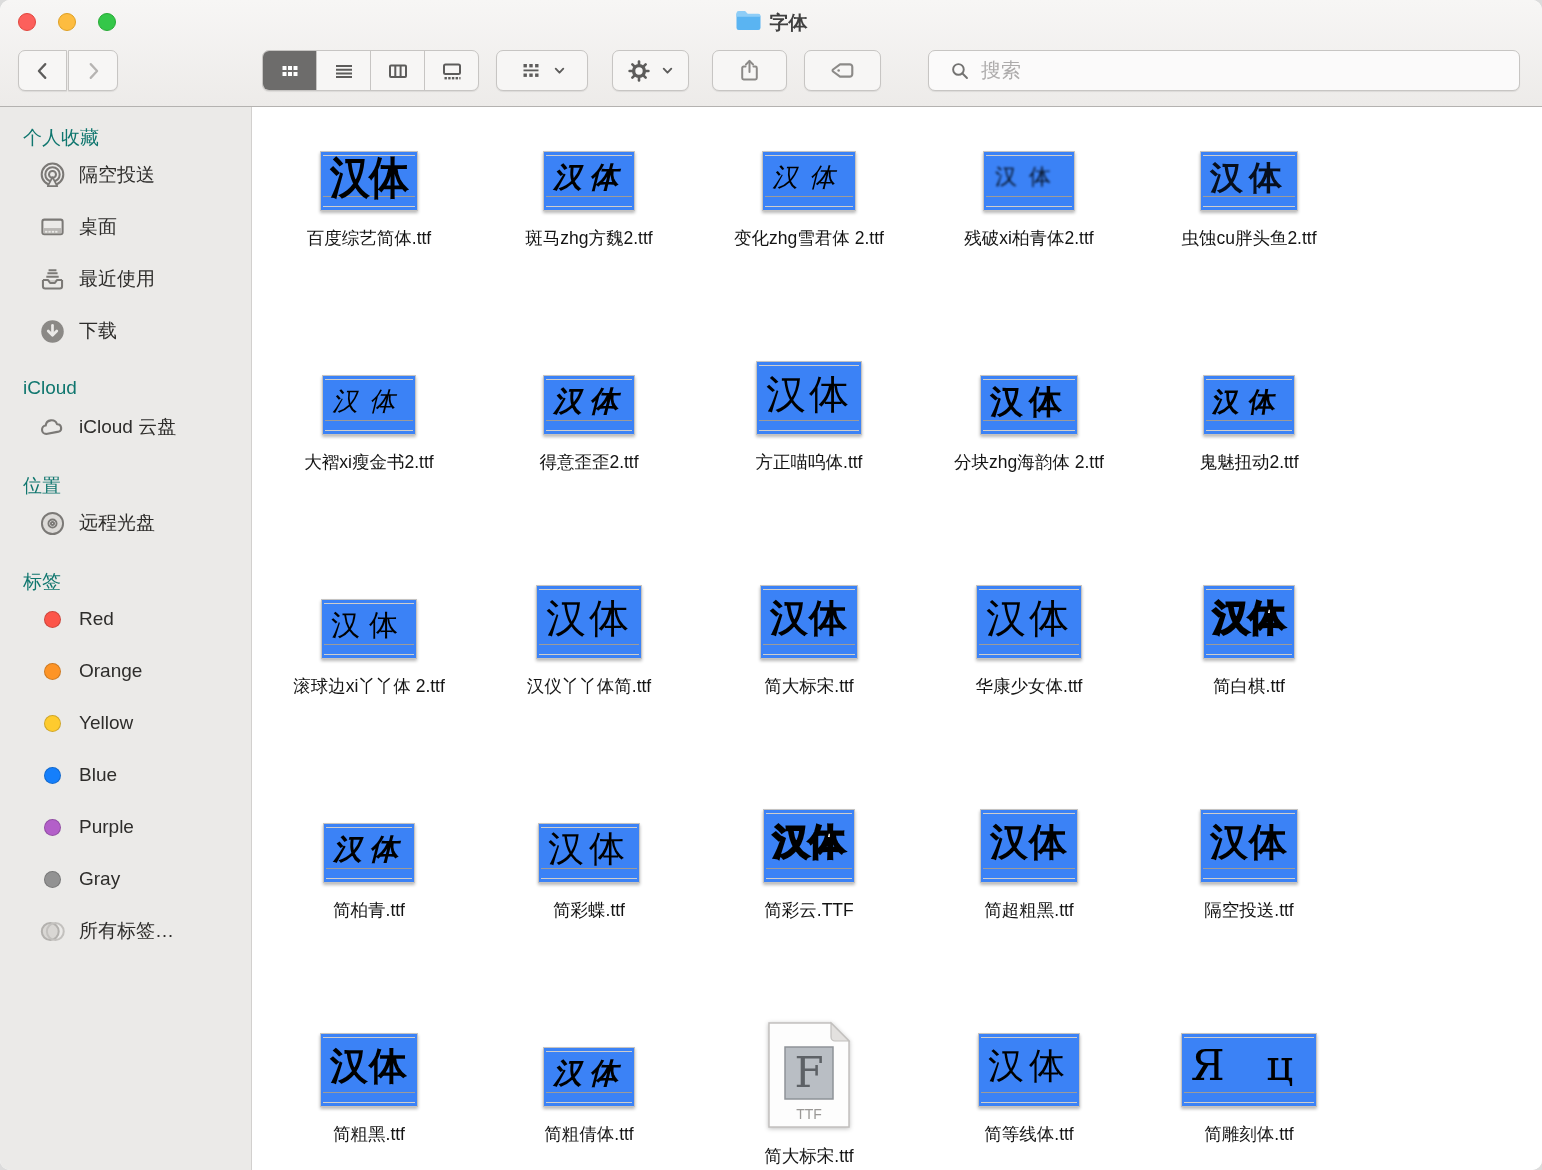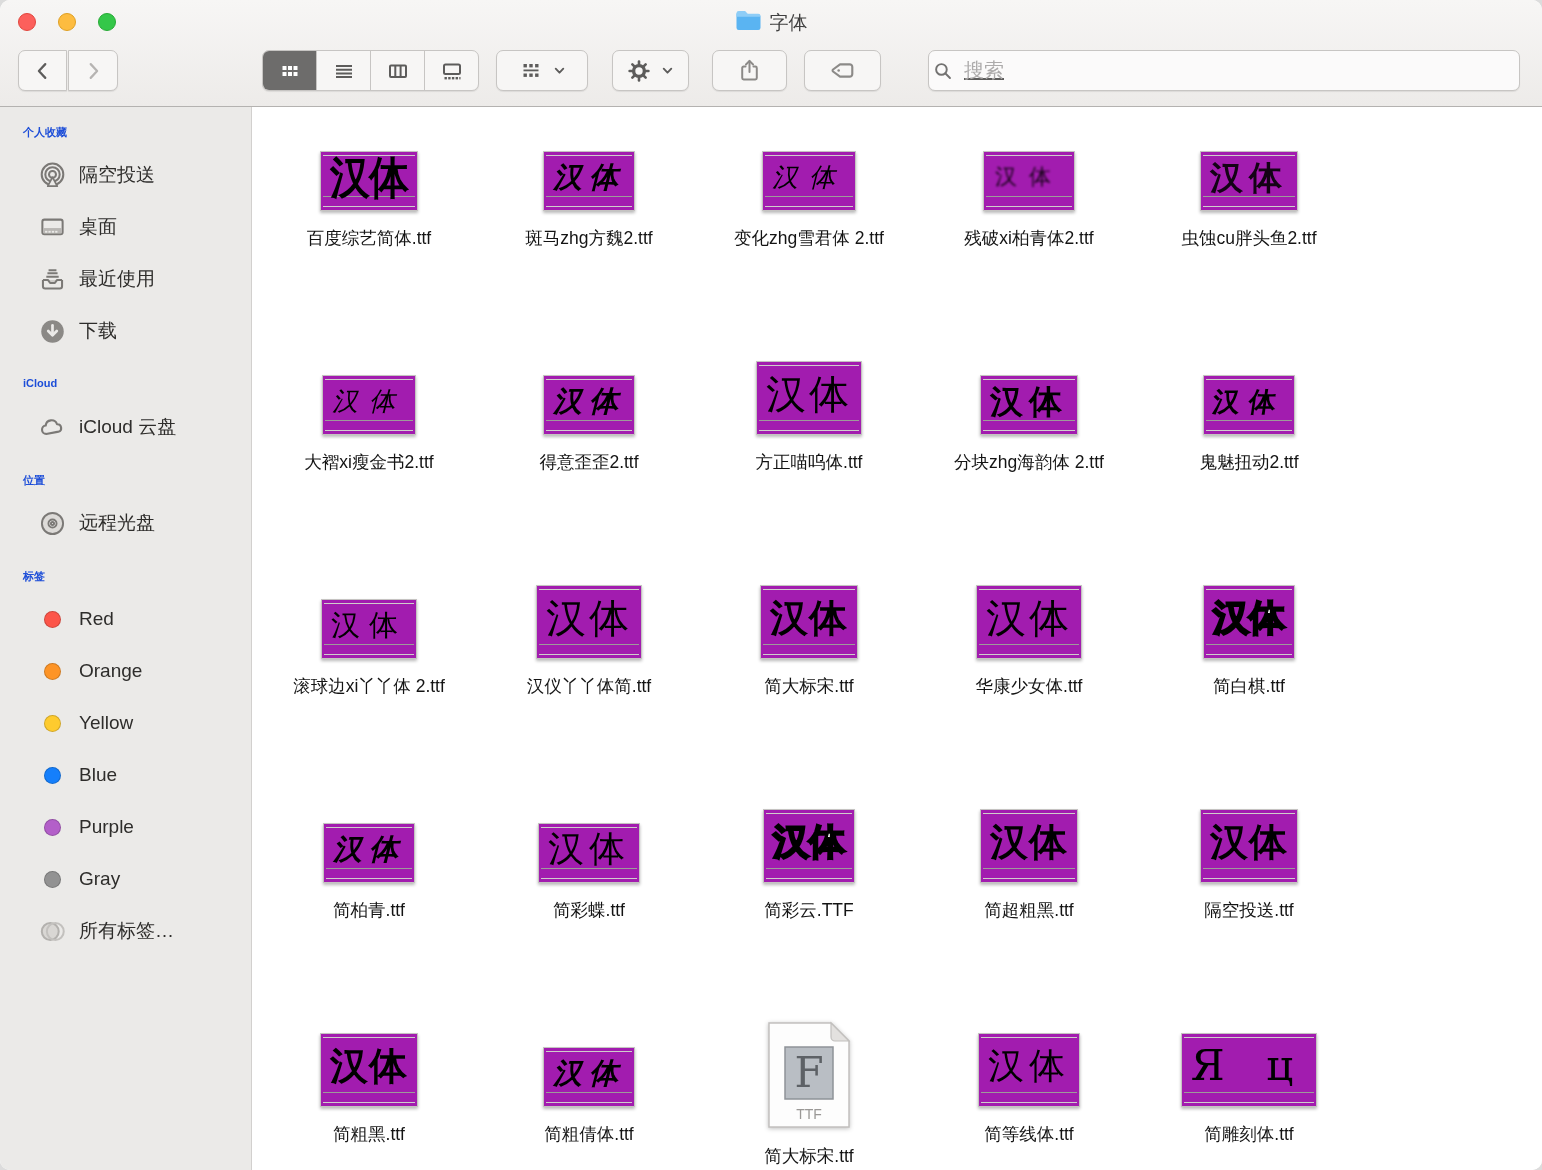--- a/index.html
+++ b/index.html
@@ -9,55 +9,55 @@
           overflow:hidden;}
 
   
   #chrome{position:absolute;top:0;left:0;right:0;height:106px;
           background:linear-gradient(#f7f6f5,#edebe9);border-bottom:1px solid #b4b2b0;z-index:5;}
   .traffic{position:absolute;top:13px;width:18px;height:18px;border-radius:50%;box-sizing:border-box;}
   #tl-close{left:18px;background:#fc605c;border:1px solid #e2463d;}
   #tl-min{left:58px;background:#fdbc40;border:1px solid #dfa023;}
   #tl-zoom{left:98px;background:#34c749;border:1px solid #27aa35;}
   #win-title{position:absolute;top:9px;left:0;right:0;height:28px;display:flex;gap:8px;
-             align-items:center;justify-content:center;font-size:19px;font-weight:normal;color:#404040;}
+             align-items:center;justify-content:center;font-size:19px;font-weight:bold;color:#404040;}
   .tb-btn{position:absolute;top:50px;height:41px;box-sizing:border-box;background:#f7f6f5;
           border:1px solid #c7c5c3;border-radius:7px;box-shadow:0 1px 1px rgba(0,0,0,.08);
           display:flex;align-items:center;justify-content:center;color:#5d5c5b;}
   .tb-btn svg{display:block;}
   #btn-back{left:18px;width:49px;border-top-right-radius:0;border-bottom-right-radius:0;}
   #btn-fwd{left:68px;width:50px;color:#b6b4b2;border-top-left-radius:0;border-bottom-left-radius:0;}
   #seg-views{left:262px;width:217px;padding:0;display:flex;overflow:hidden;}
   .seg{flex:1;height:100%;display:flex;align-items:center;justify-content:center;color:#5d5c5b;border-right:1px solid #c7c5c3;}
   .seg:last-child{border-right:none;}
   .seg.sel{background:#6d6c6b;color:#fff;}
   #btn-group{left:496px;width:92px;gap:10px;}
   #btn-action{left:612px;width:77px;gap:10px;}
   #btn-share{left:712px;width:75px;}
   #btn-tag{left:804px;width:77px;}
-  #search{left:928px;width:592px;display:flex;align-items:center;gap:8px;padding:0 3px;background:#fbfafa;text-decoration:underline;}
+  #search{left:928px;width:592px;display:flex;align-items:center;gap:8px;padding:0 20px;background:#fbfafa;}
   #search input{border:none;outline:none;background:transparent;font-size:20px;color:#333;width:100%;
                 font-family:"Liberation Sans",sans-serif;}
   #search input::placeholder{color:#adabab;}
 
   
   #sidebar{position:absolute;top:107px;left:0;bottom:0;width:252px;background:#ebeae8;
            border-right:1px solid #d2d0ce;box-sizing:border-box;padding-top:14px;overflow:hidden;}
-  .sb-header{margin:20px 0 2px 23px;font-size:11px;font-weight:bold;color:#1d4ed8;height:22px;}
+  .sb-header{margin:20px 0 2px 23px;font-size:19px;font-weight:normal;color:#0f766e;height:22px;}
   .sb-section:first-child .sb-header{margin-top:4px;}
   .sb-item{display:flex;align-items:center;height:52px;padding-left:38px;color:#2e2d2b;font-size:19px;}
   .sb-icon{width:28px;height:28px;margin-right:13px;display:flex;align-items:center;justify-content:center;color:#7b7976;flex:0 0 28px;}
   .tag-dot{width:17px;height:17px;border-radius:50%;box-sizing:border-box;border:1px solid rgba(0,0,0,.18);margin:0 5px;flex:0 0 17px;}
 
   
   #content{position:absolute;top:107px;left:253px;right:0;bottom:0;background:#fff;overflow:hidden;}
   #grid{display:grid;grid-template-columns:repeat(5,220px);grid-auto-rows:224px;padding:18px 0 0 6px;}
   .cell{display:flex;flex-direction:column;align-items:center;}
   .thumbwrap{height:86px;display:flex;align-items:flex-end;justify-content:center;}
-  .card{position:relative;background:#a21caf;border:1px solid #c5c3c1;box-shadow:0 2px 3px rgba(0,0,0,.28);
+  .card{position:relative;background:#3b82f6;border:1px solid #c5c3c1;box-shadow:0 2px 3px rgba(0,0,0,.28);
         padding:0 9px;height:60px;display:flex;align-items:center;justify-content:center;min-width:92px;box-sizing:border-box;}
   .card .ln{position:absolute;left:2px;right:2px;height:1px;background:#cfcdcb;}
   .ln.top{top:3px;} .ln.bot{bottom:3px;}
   .ln.base{bottom:13px;background:#9d9b99;}
   .glyph{position:relative;line-height:1;white-space:nowrap;color:#000;transform:translateY(-4px);}
   .g-ultra{font-weight:900;font-size:38px;letter-spacing:1px;font-family:"DejaVu Sans",sans-serif;}
   .g-heavy{font-weight:900;font-size:40px;letter-spacing:-1px;font-family:"DejaVu Sans",sans-serif;transform:translateY(-4px) scaleY(1.12);}
   .g-outline{font-weight:900;font-size:36px;font-family:"DejaVu Sans",sans-serif;color:#fff;
              -webkit-text-stroke:2.2px #000;}
   .g-brush{font-family:"DejaVu Serif",serif;font-style:italic;font-weight:bold;font-size:29px;letter-spacing:7px;}

